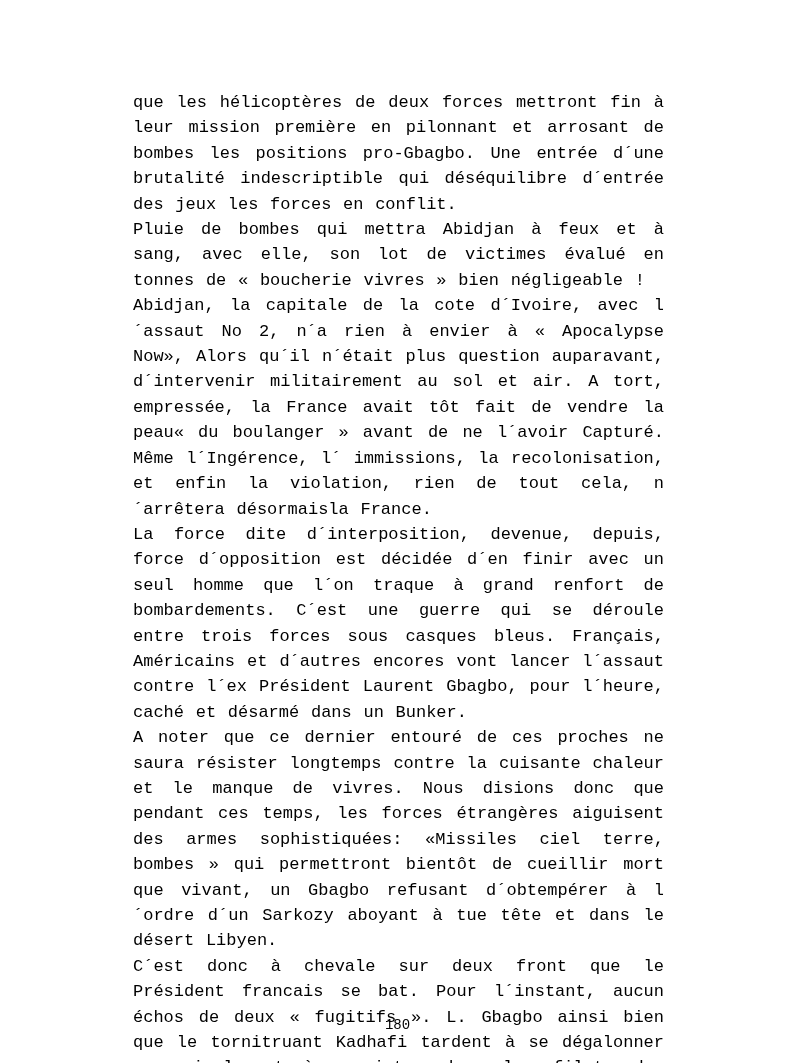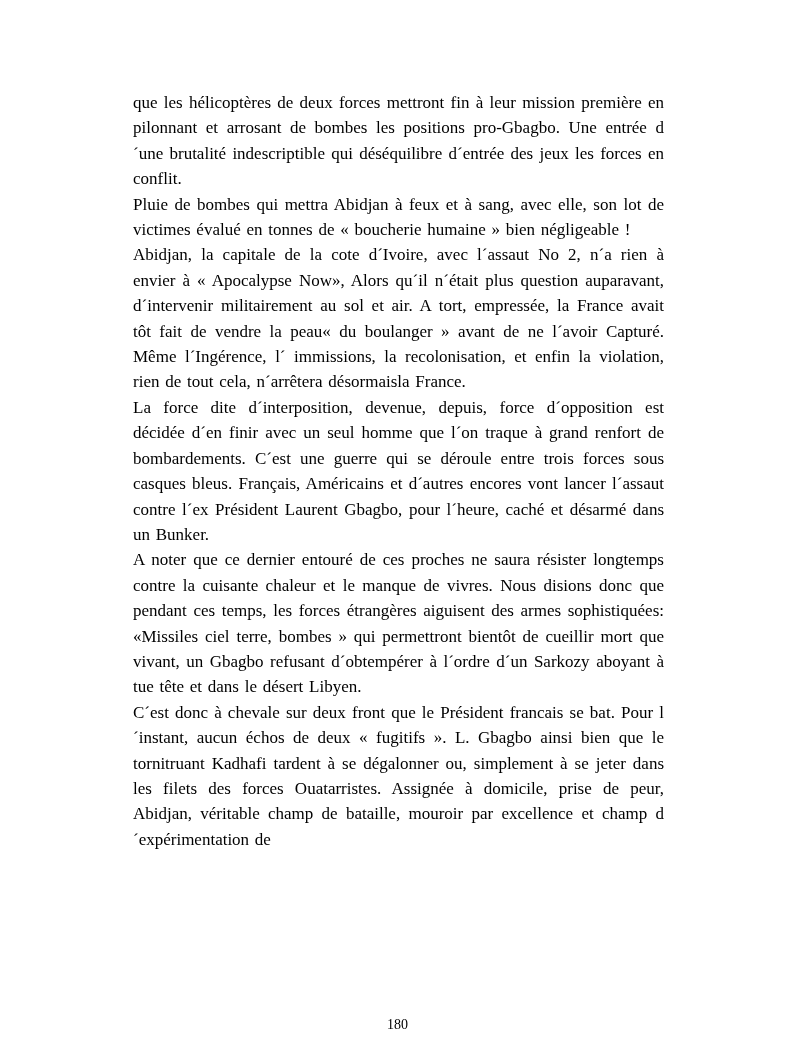--- a/index.html
+++ b/index.html
@@ -6,21 +6,21 @@
     margin: 0;
     padding: 0;
     background: #ffffff;
   }
   .page {
     position: relative;
     width: 795px;
     height: 1063px;
     background: #ffffff;
     color: #000000;
-    font-family: Liberation Serif, serif;
+    font-family: Liberation Mono, monospace;
     overflow: hidden;
   }
   .text-block {
     position: absolute;
     left: 133px;
     top: 90px;
     width: 531px;
   }
   .text-block p {
     margin: 0;
@@ -40,20 +40,20 @@
     font-size: 14px;
     color: #000000;
   }
 </style>
 </head>
 <body>
 
 <div class="page">
   <div class="text-block">
     <p>que les hélicoptères de deux forces mettront fin à leur mission première en pilonnant et arrosant de bombes les positions pro-Gbagbo.  Une entrée d´une brutalité indescriptible qui déséquilibre d´entrée des jeux les forces en conflit.</p>
-    <p>Pluie de bombes qui mettra Abidjan à feux et à sang, avec elle, son lot de victimes évalué en tonnes de « boucherie humaine » bien négligeable !</p>
+    <p>Pluie de bombes qui mettra Abidjan à feux et à sang, avec elle, son lot de victimes évalué en tonnes de « boucherie vivres » bien négligeable !</p>
     <p>Abidjan, la capitale de la cote d´Ivoire, avec l´assaut No 2, n´a rien à envier à « Apocalypse Now», Alors qu´il n´était plus question auparavant, d´intervenir militairement au sol et air. A tort, empressée, la France avait tôt fait de vendre la peau« du boulanger » avant de ne l´avoir Capturé. Même l´Ingérence, l´ immissions, la recolonisation, et enfin la violation, rien de tout cela, n´arrêtera désormaisla France.</p>
     <p>La force dite d´interposition, devenue, depuis, force d´opposition est décidée d´en finir avec un seul homme que l´on traque à grand renfort de bombardements. C´est une guerre qui se déroule entre trois forces sous casques bleus. Français, Américains et d´autres encores vont lancer l´assaut contre l´ex Président Laurent Gbagbo, pour l´heure, caché et désarmé dans un Bunker.</p>
     <p>A noter que ce dernier entouré de ces proches ne saura résister longtemps contre la cuisante chaleur et le manque de vivres. Nous disions donc que pendant ces temps, les forces étrangères aiguisent des armes sophistiquées: «Missiles ciel terre, bombes » qui permettront bientôt de cueillir mort que vivant, un Gbagbo refusant d´obtempérer à l´ordre d´un Sarkozy aboyant à tue tête et dans le désert Libyen.</p>
     <p>C´est donc à chevale sur deux front que le Président francais se bat. Pour l´instant, aucun échos de deux « fugitifs ». L. Gbagbo ainsi bien que le tornitruant Kadhafi tardent à se dégalonner ou, simplement à se jeter dans les filets des forces Ouatarristes. Assignée à domicile, prise de peur, Abidjan, véritable champ de bataille, mouroir par excellence et champ d´expérimentation de</p>
   </div>
   <div class="page-number">180</div>
 </div>
 
 </body></html>

